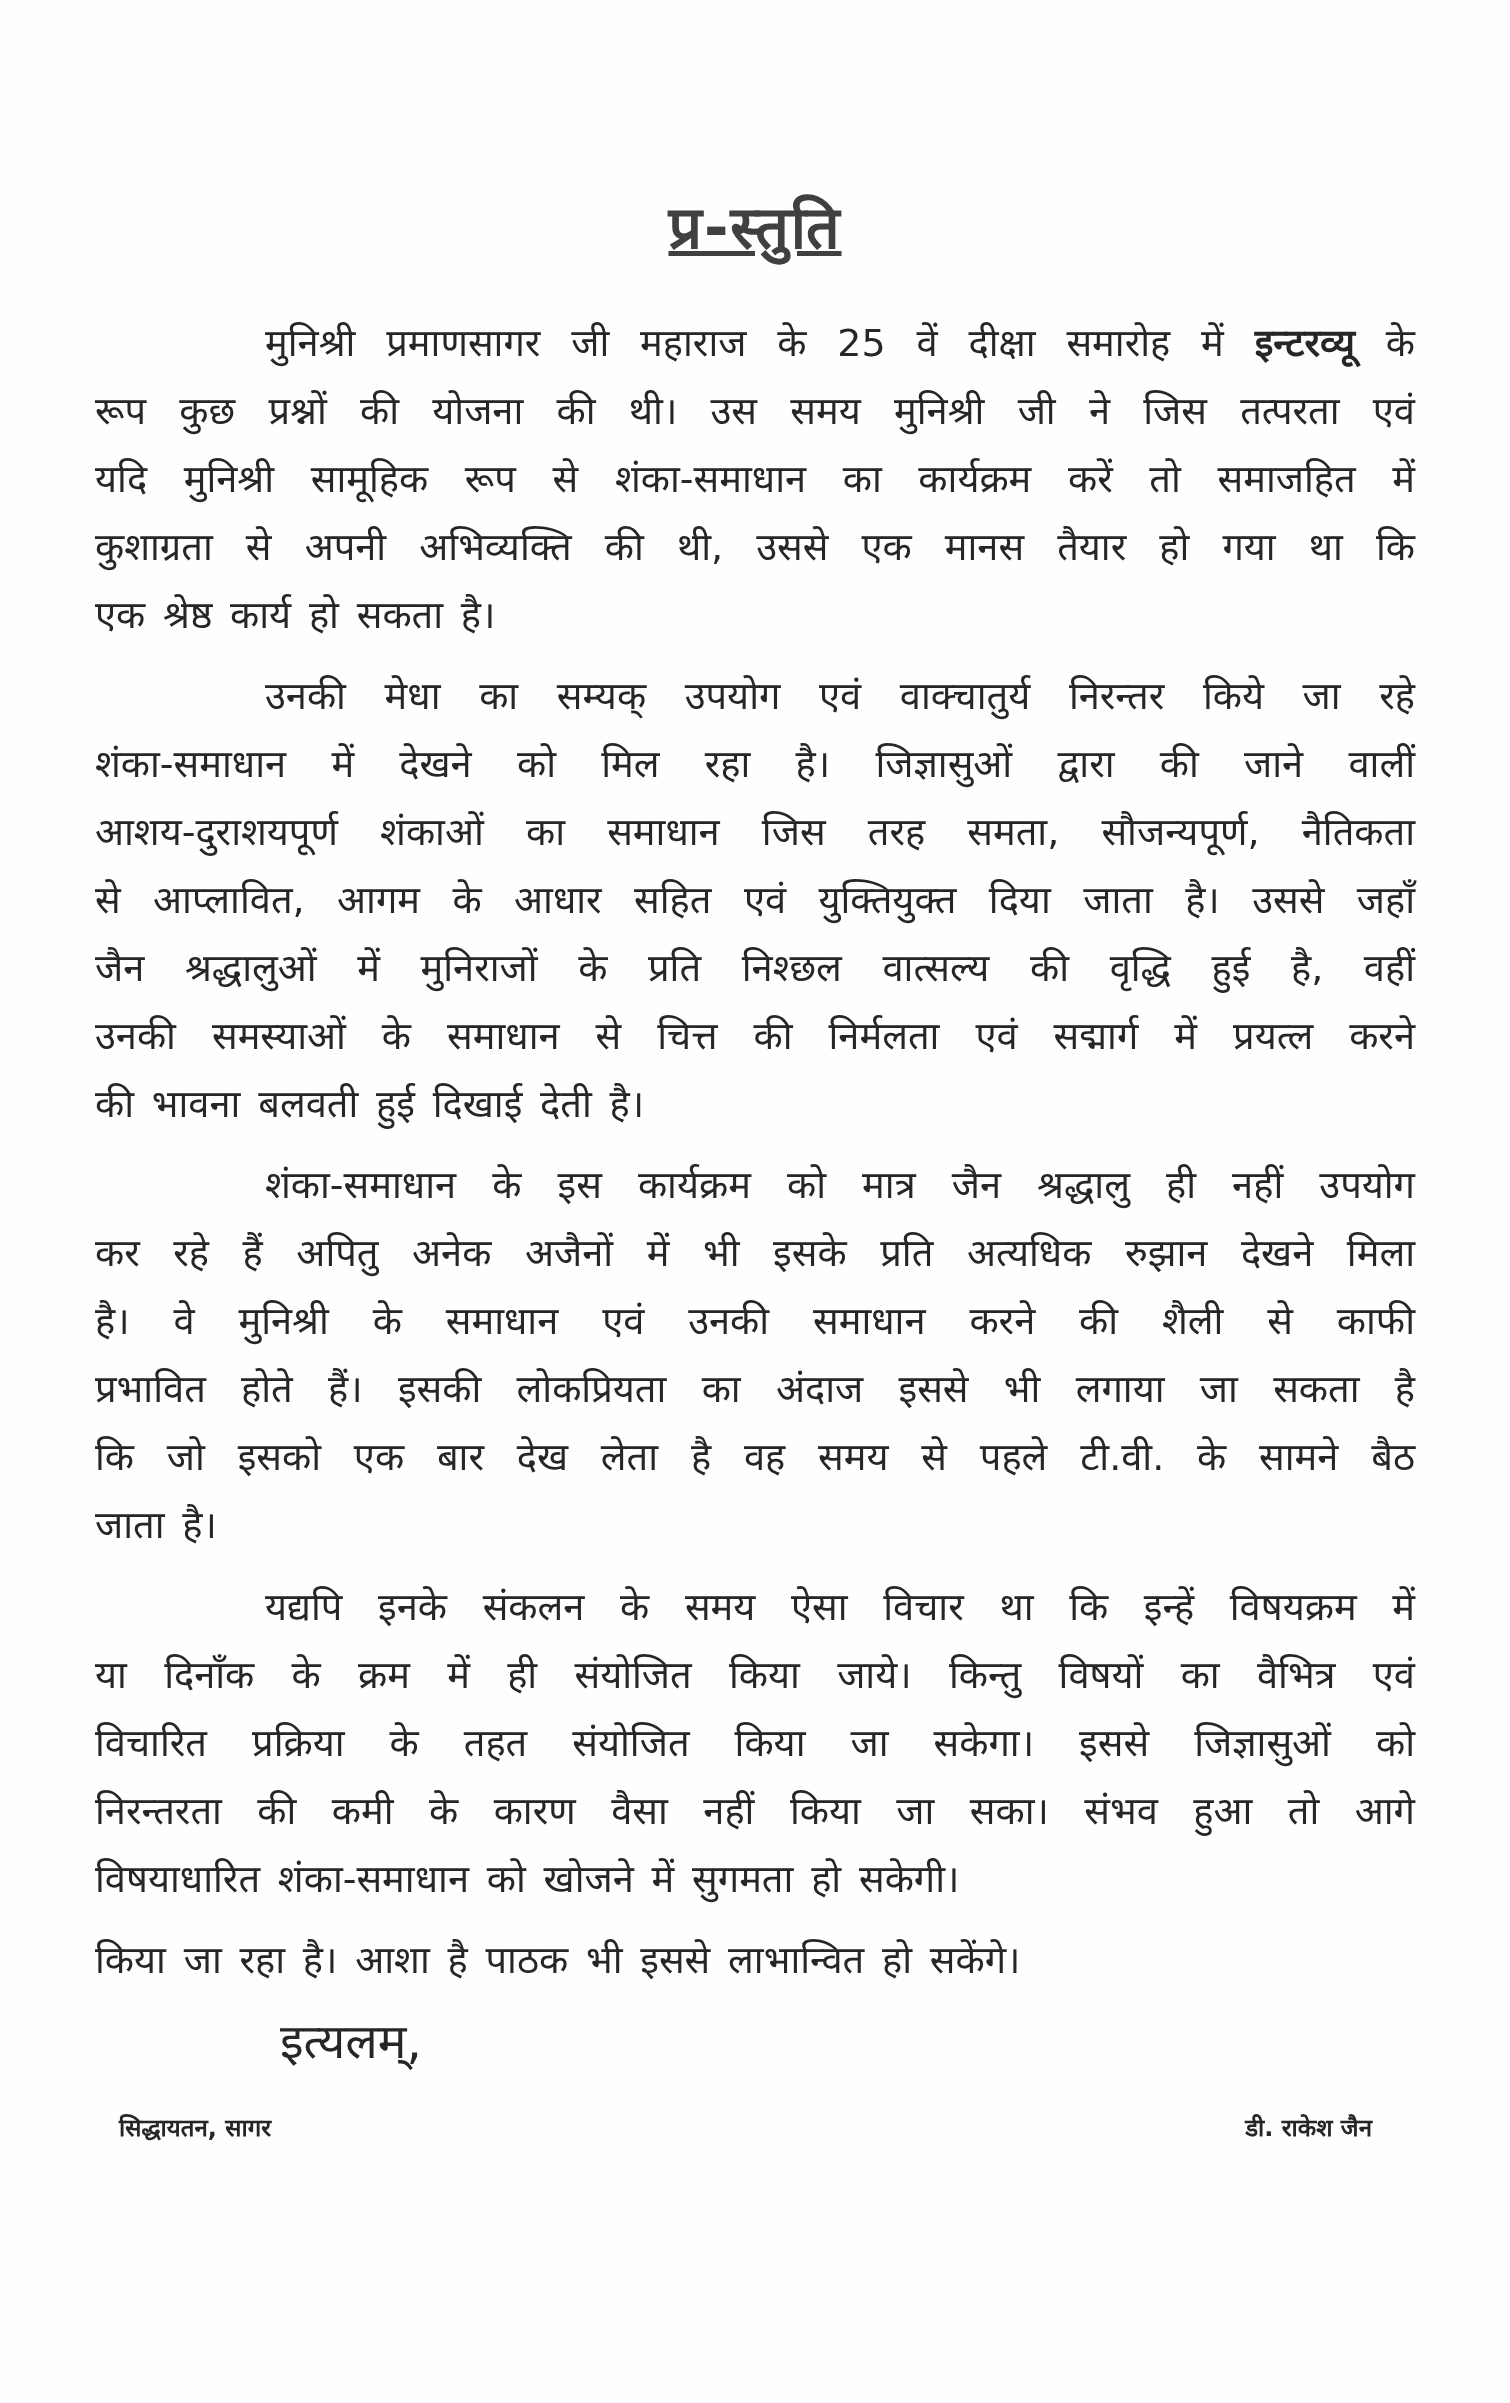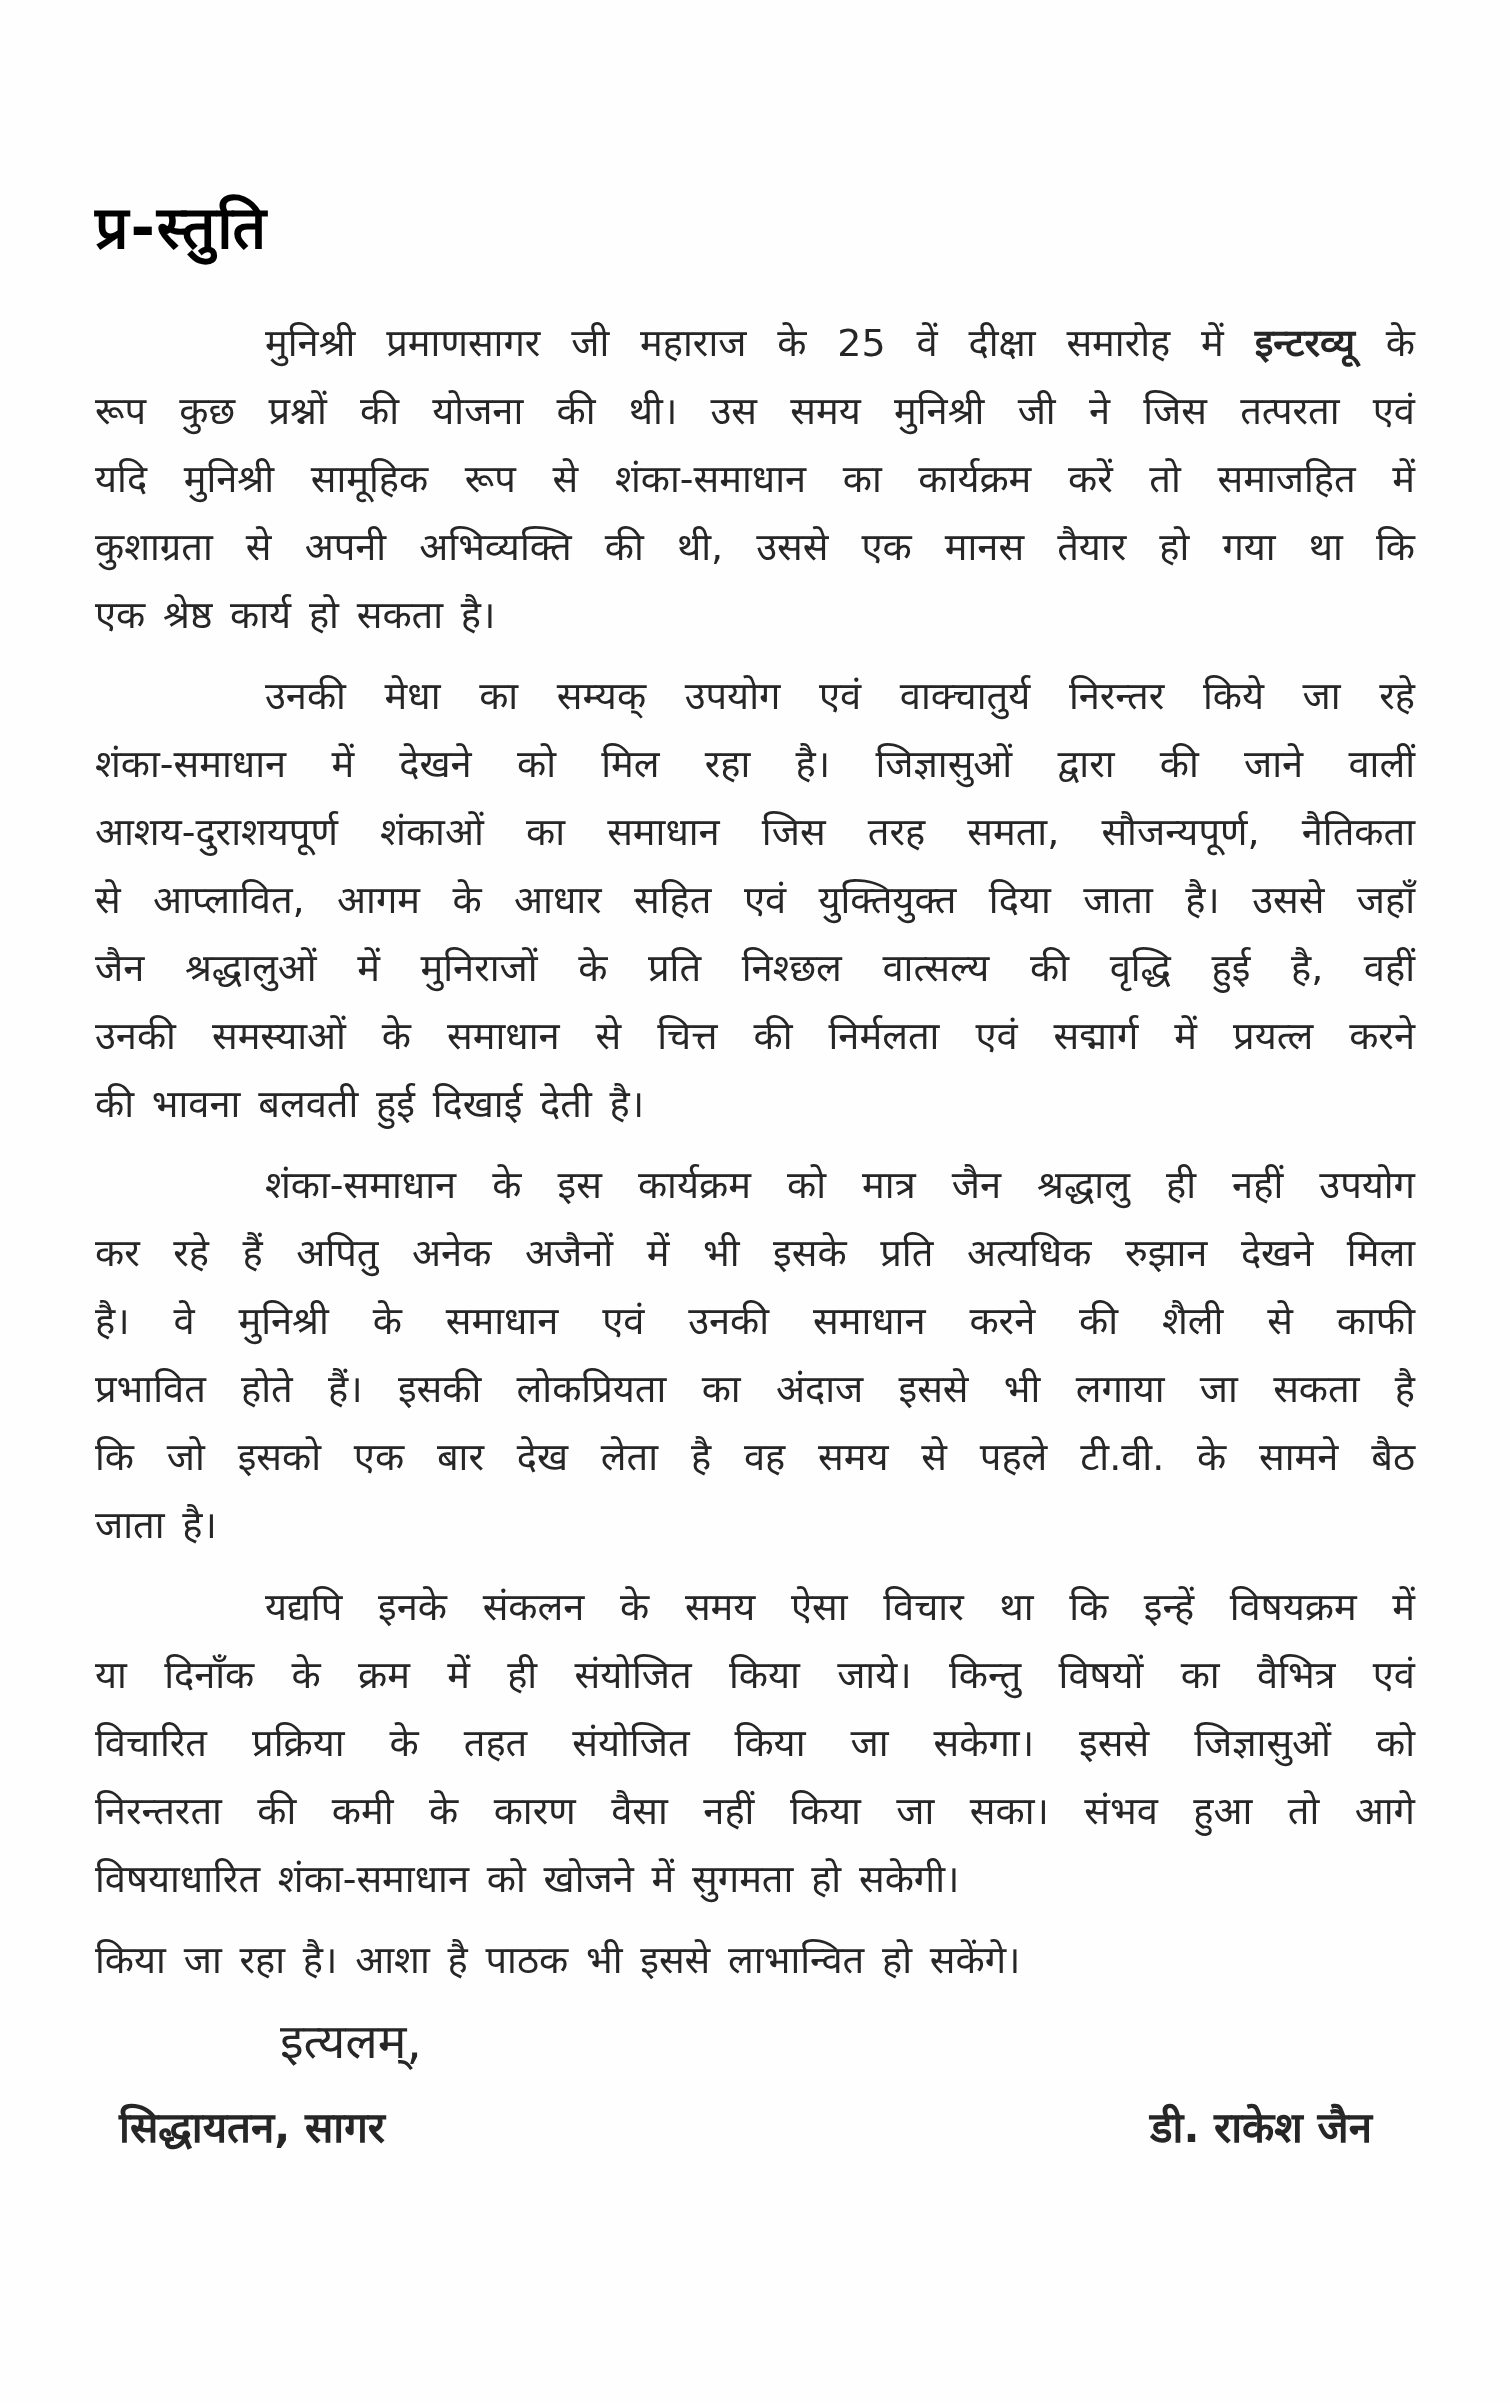--- a/index.html
+++ b/index.html
@@ -14,24 +14,26 @@
     margin: 0 auto;
     background: #fefefe;
     box-sizing: border-box;
     padding: 0 95px;
     color: #262626;
     font-family: "DejaVu Sans", "Liberation Sans", sans-serif;
     overflow: hidden;
   }
   .title {
     margin: 185px 0 44px 0;
+    text-align: center;
     font-size: 59px;
     font-weight: 700;
     letter-spacing: 1.9px;
-    color: #000000;
+    color: #404040;
+    text-decoration: underline;
   }
   .body-text { }
   .paragraph {
     margin: 0 0 13.2px 0;
   }
   .line {
     font-size: 38px;
     line-height: 68px;
     font-weight: 500;
     text-align: justify;
@@ -51,21 +53,21 @@
     font-size: 48px;
     line-height: 68px;
     font-weight: 500;
     margin: 7.6px 0 0 185px;
   }
   .signoff {
     display: flex;
     justify-content: space-between;
     align-items: center;
     margin-top: 19px;
-    font-size: 42px;
+    font-size: 24px;
     line-height: 68px;
     font-weight: 600;
   }
   .signoff .place { margin-left: 24px; }
   .signoff .author { margin-right: 43px; font-weight: 700; }
 </style>
 </head>
 <body>
 
 <div class="page">

